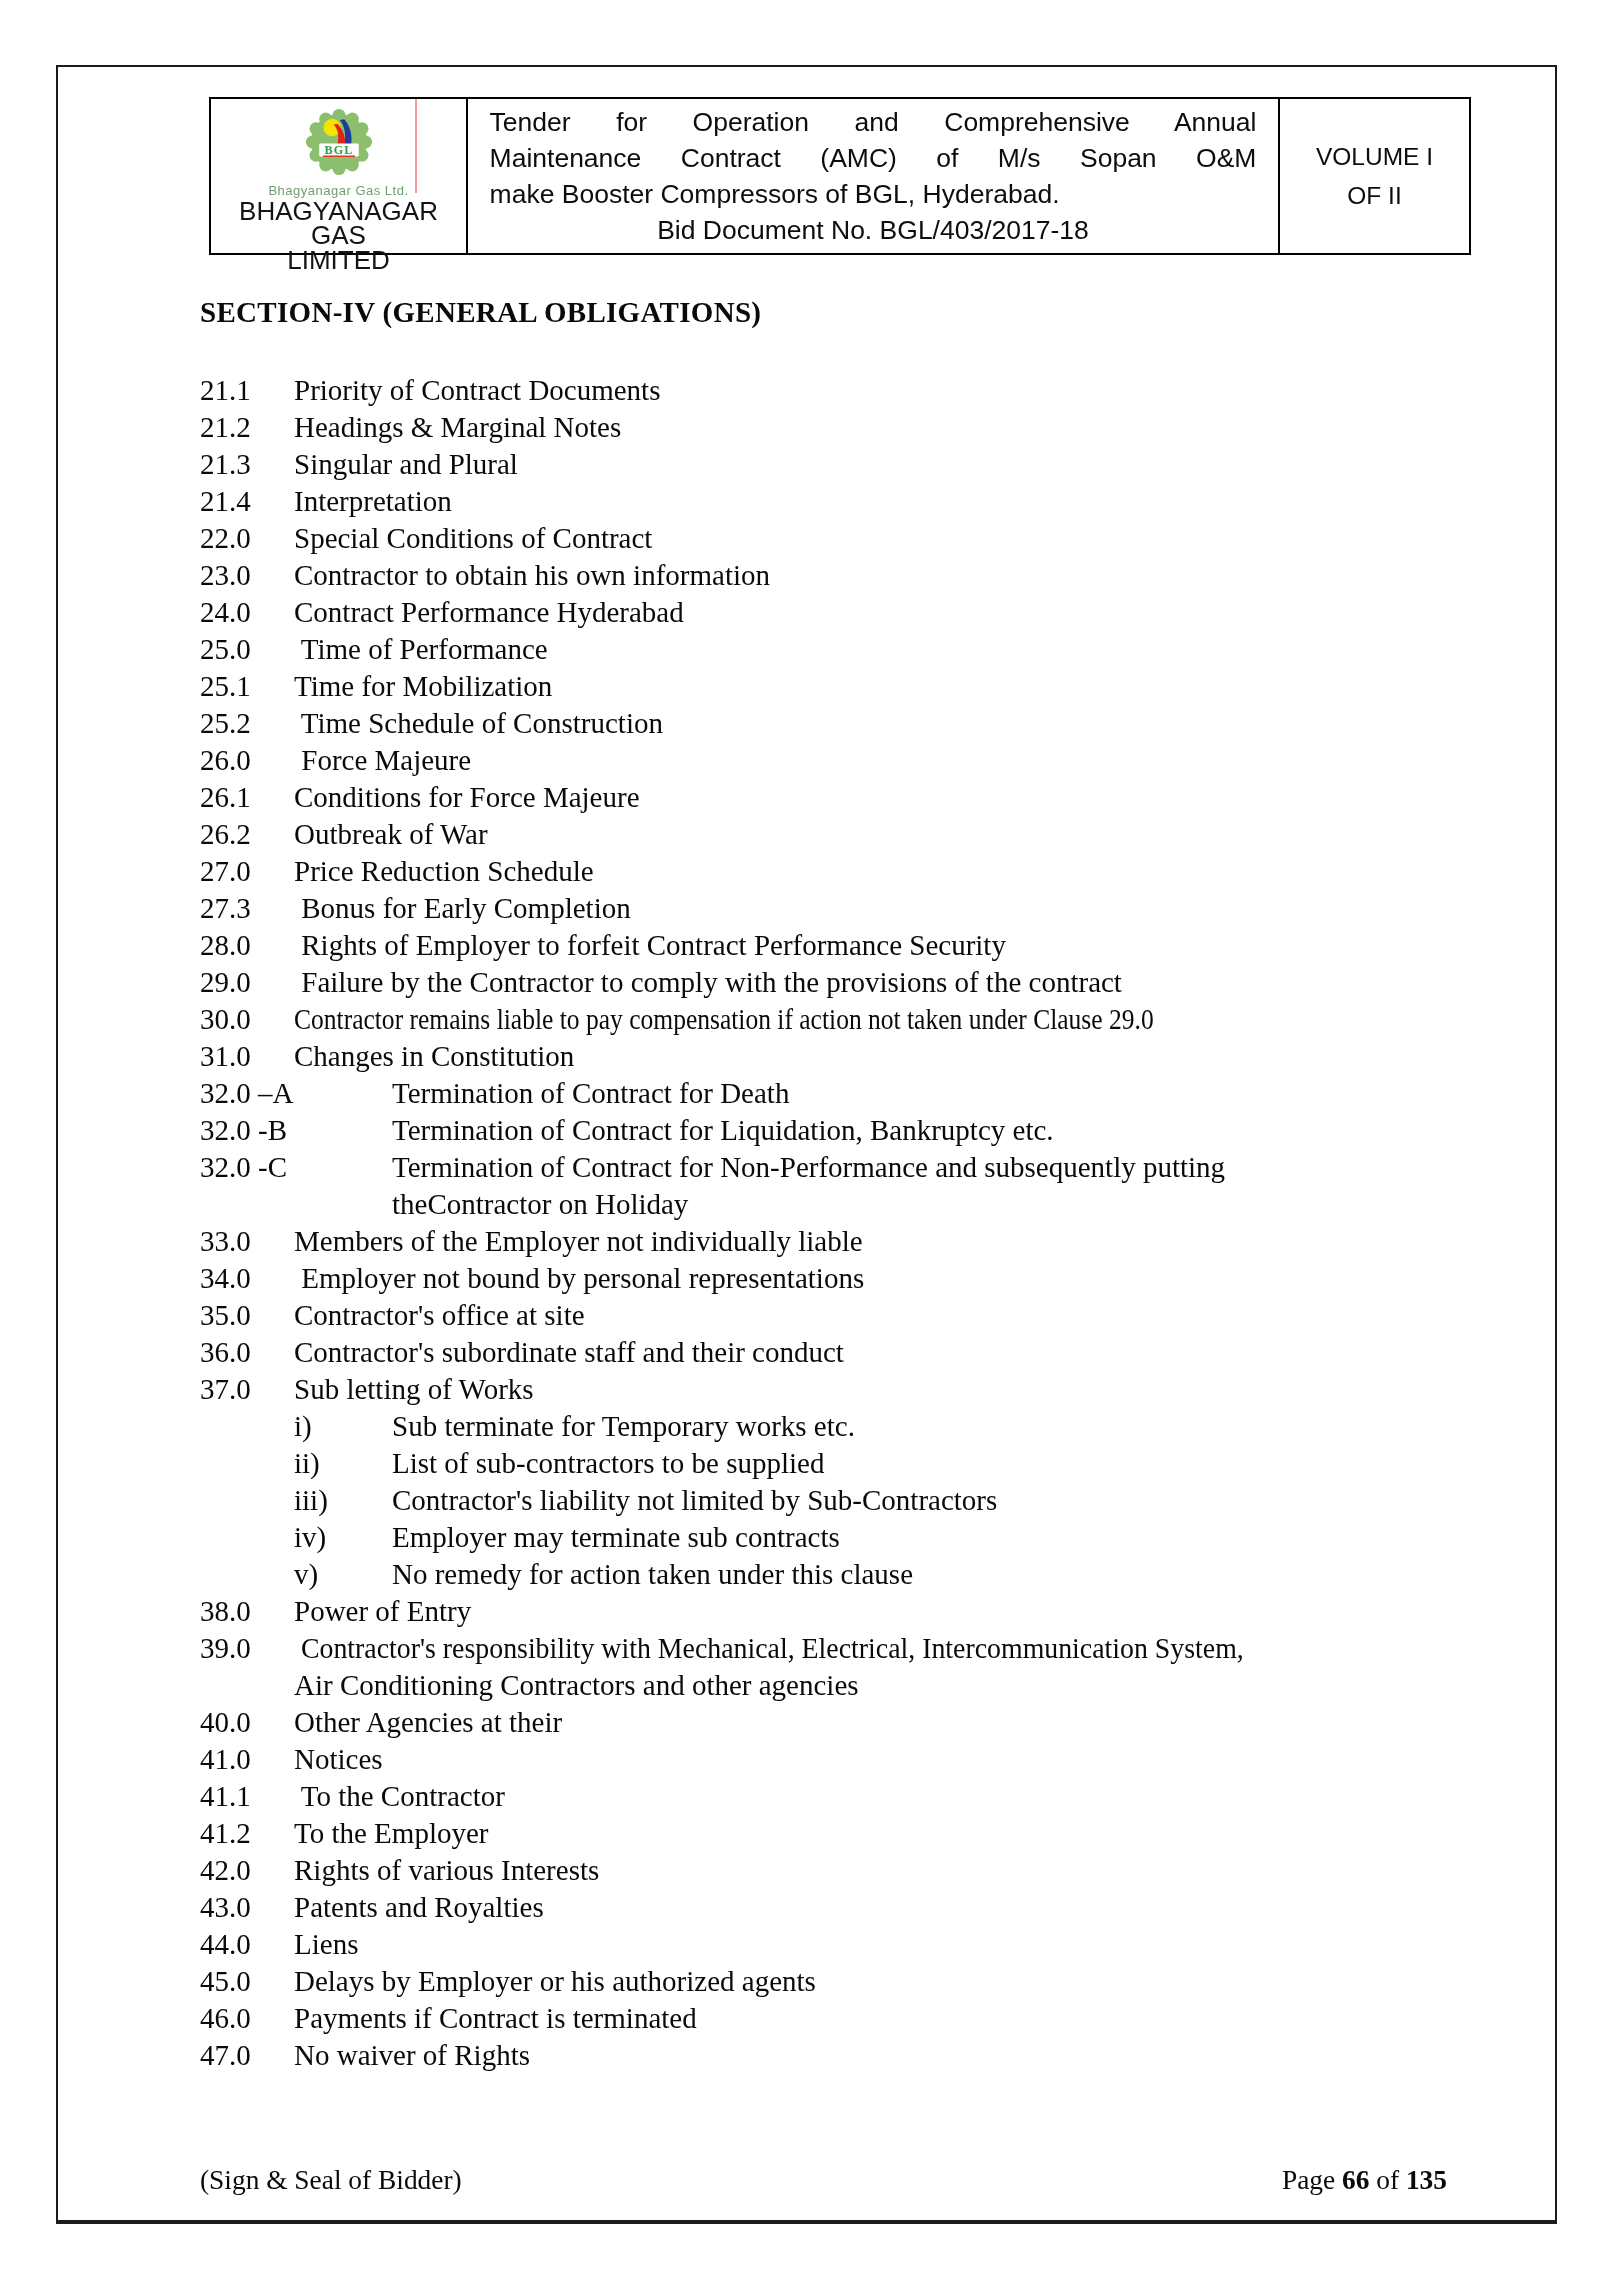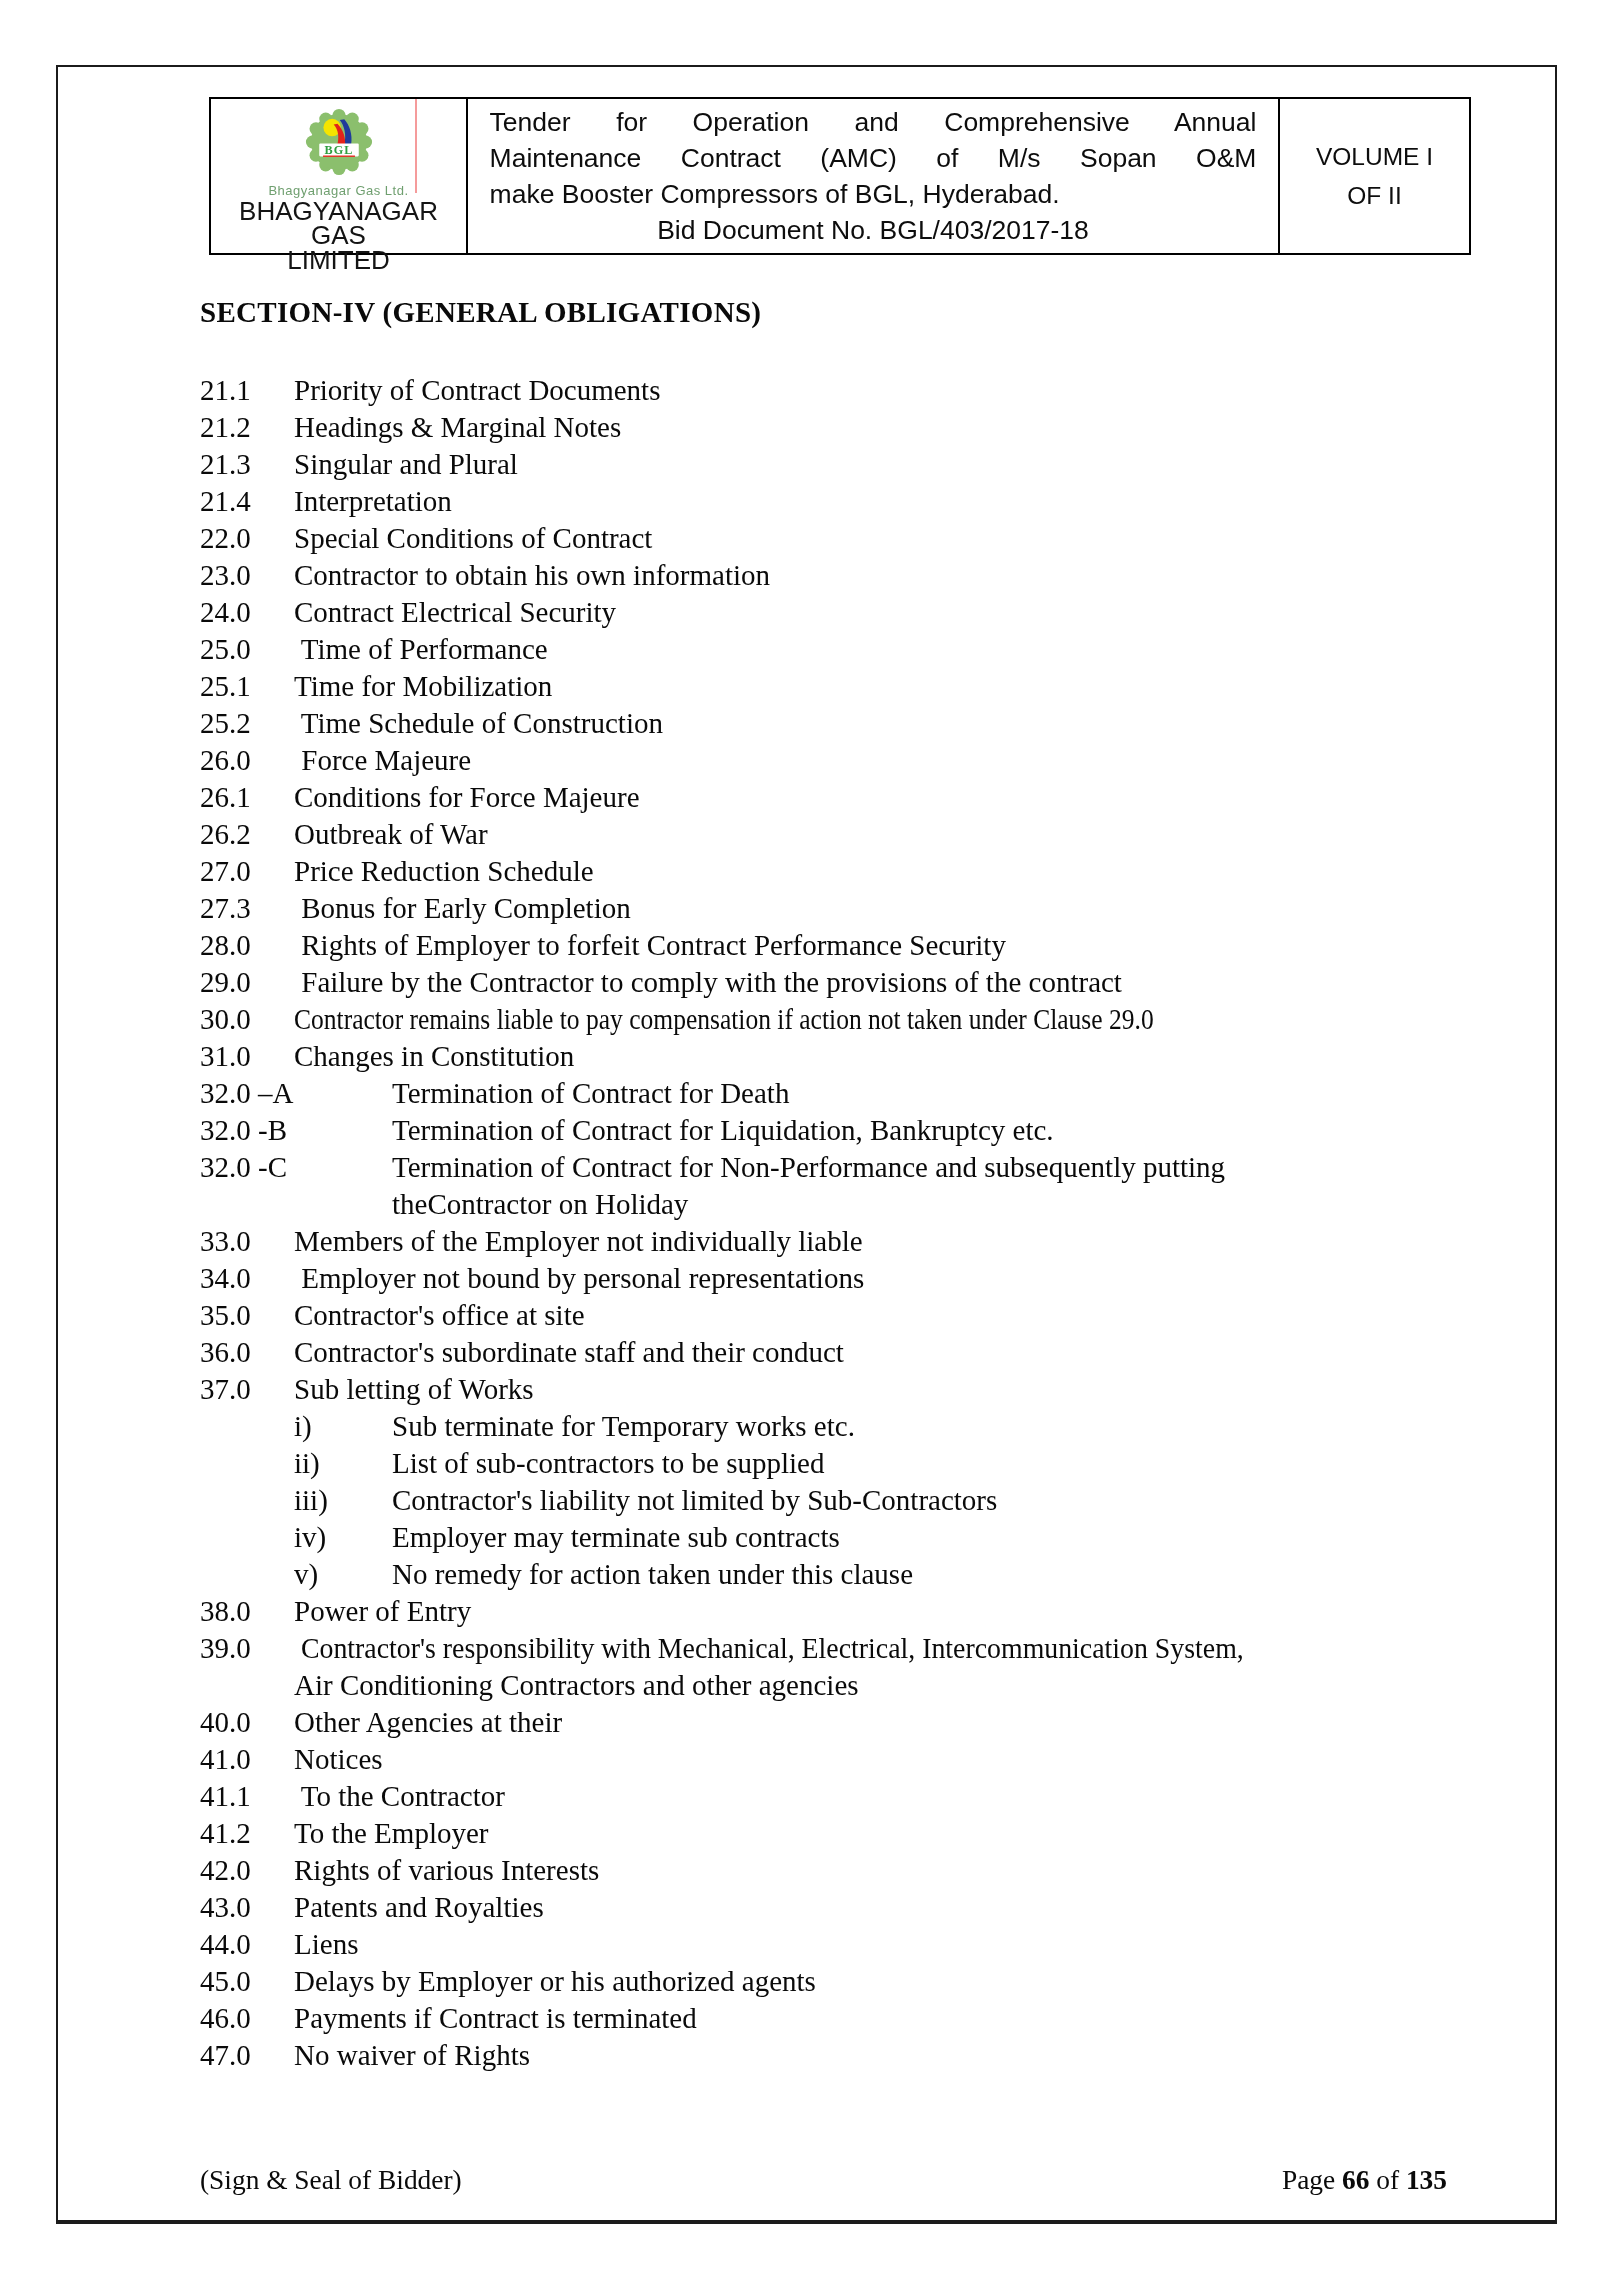--- a/index.html
+++ b/index.html
@@ -211,21 +211,21 @@
       <div class="toc-row normal">
         <span class="num">22.0</span>
         <span class="text">Special Conditions of Contract</span>
       </div>
       <div class="toc-row normal">
         <span class="num">23.0</span>
         <span class="text">Contractor to obtain his own information</span>
       </div>
       <div class="toc-row normal">
         <span class="num">24.0</span>
-        <span class="text">Contract Electrical Security</span>
+        <span class="text">Contract Performance Hyderabad</span>
       </div>
       <div class="toc-row normal">
         <span class="num">25.0</span>
         <span class="text"> Time of Performance</span>
       </div>
       <div class="toc-row normal">
         <span class="num">25.1</span>
         <span class="text">Time for Mobilization</span>
       </div>
       <div class="toc-row normal">

